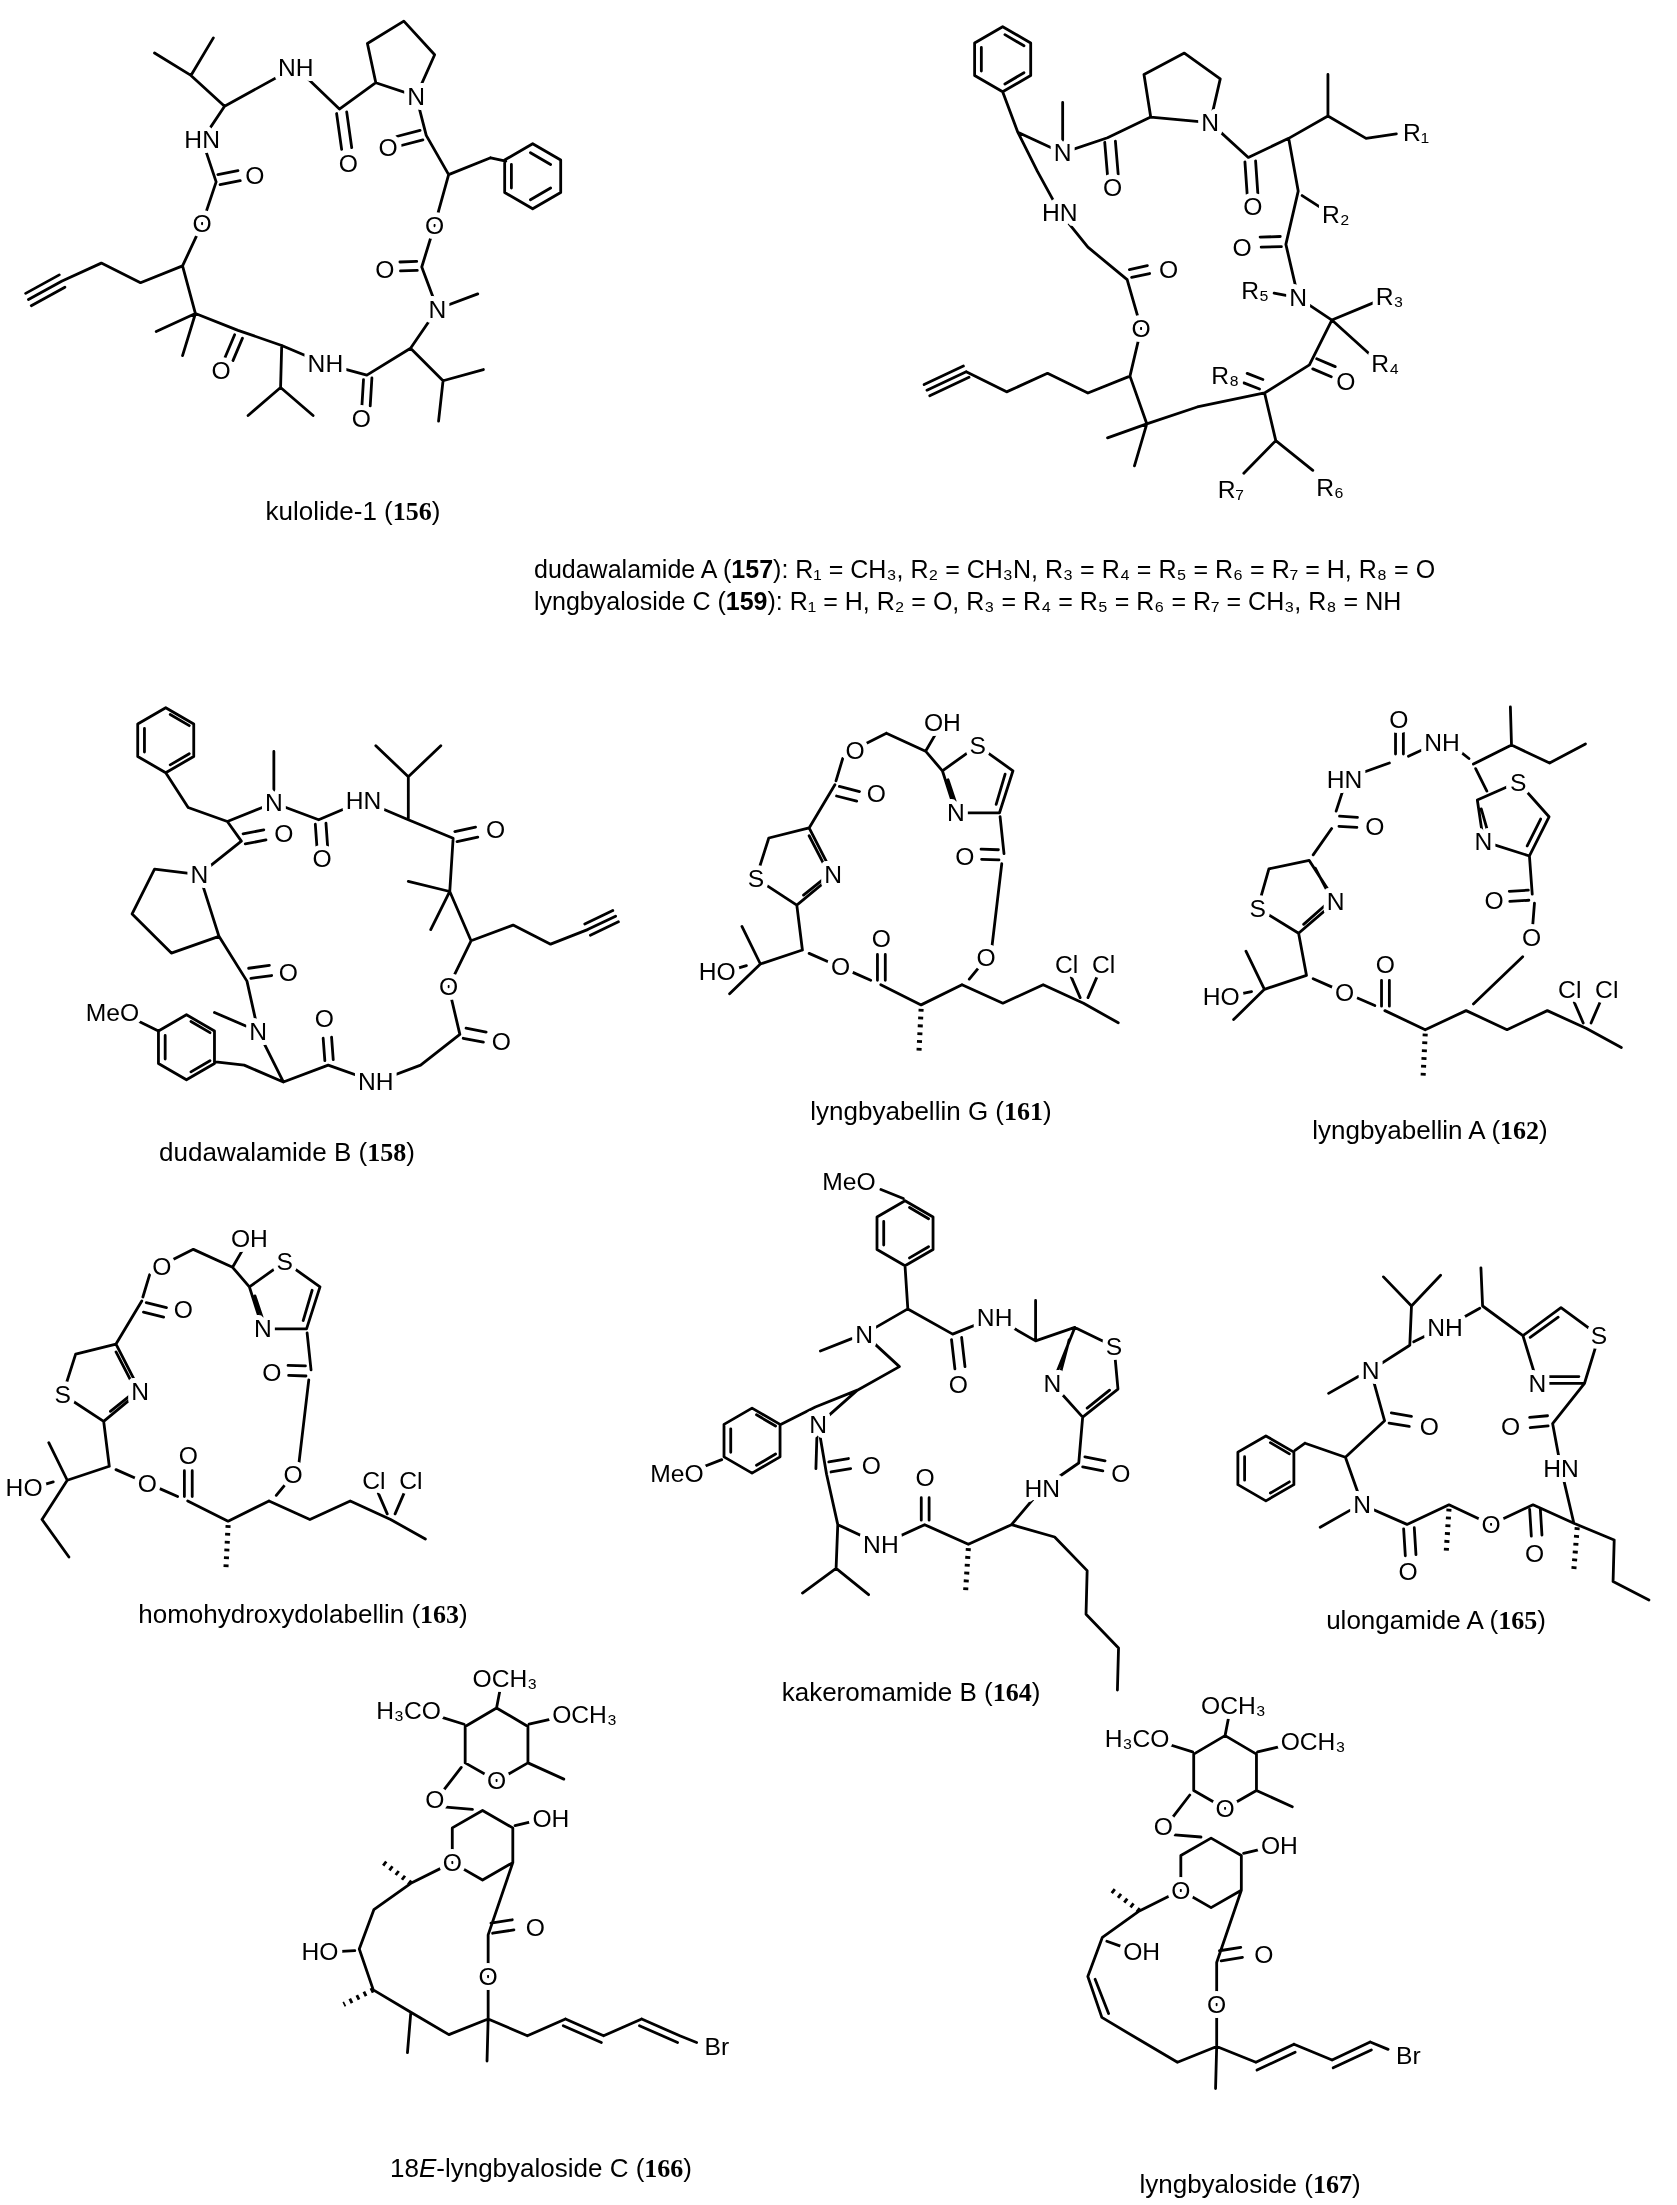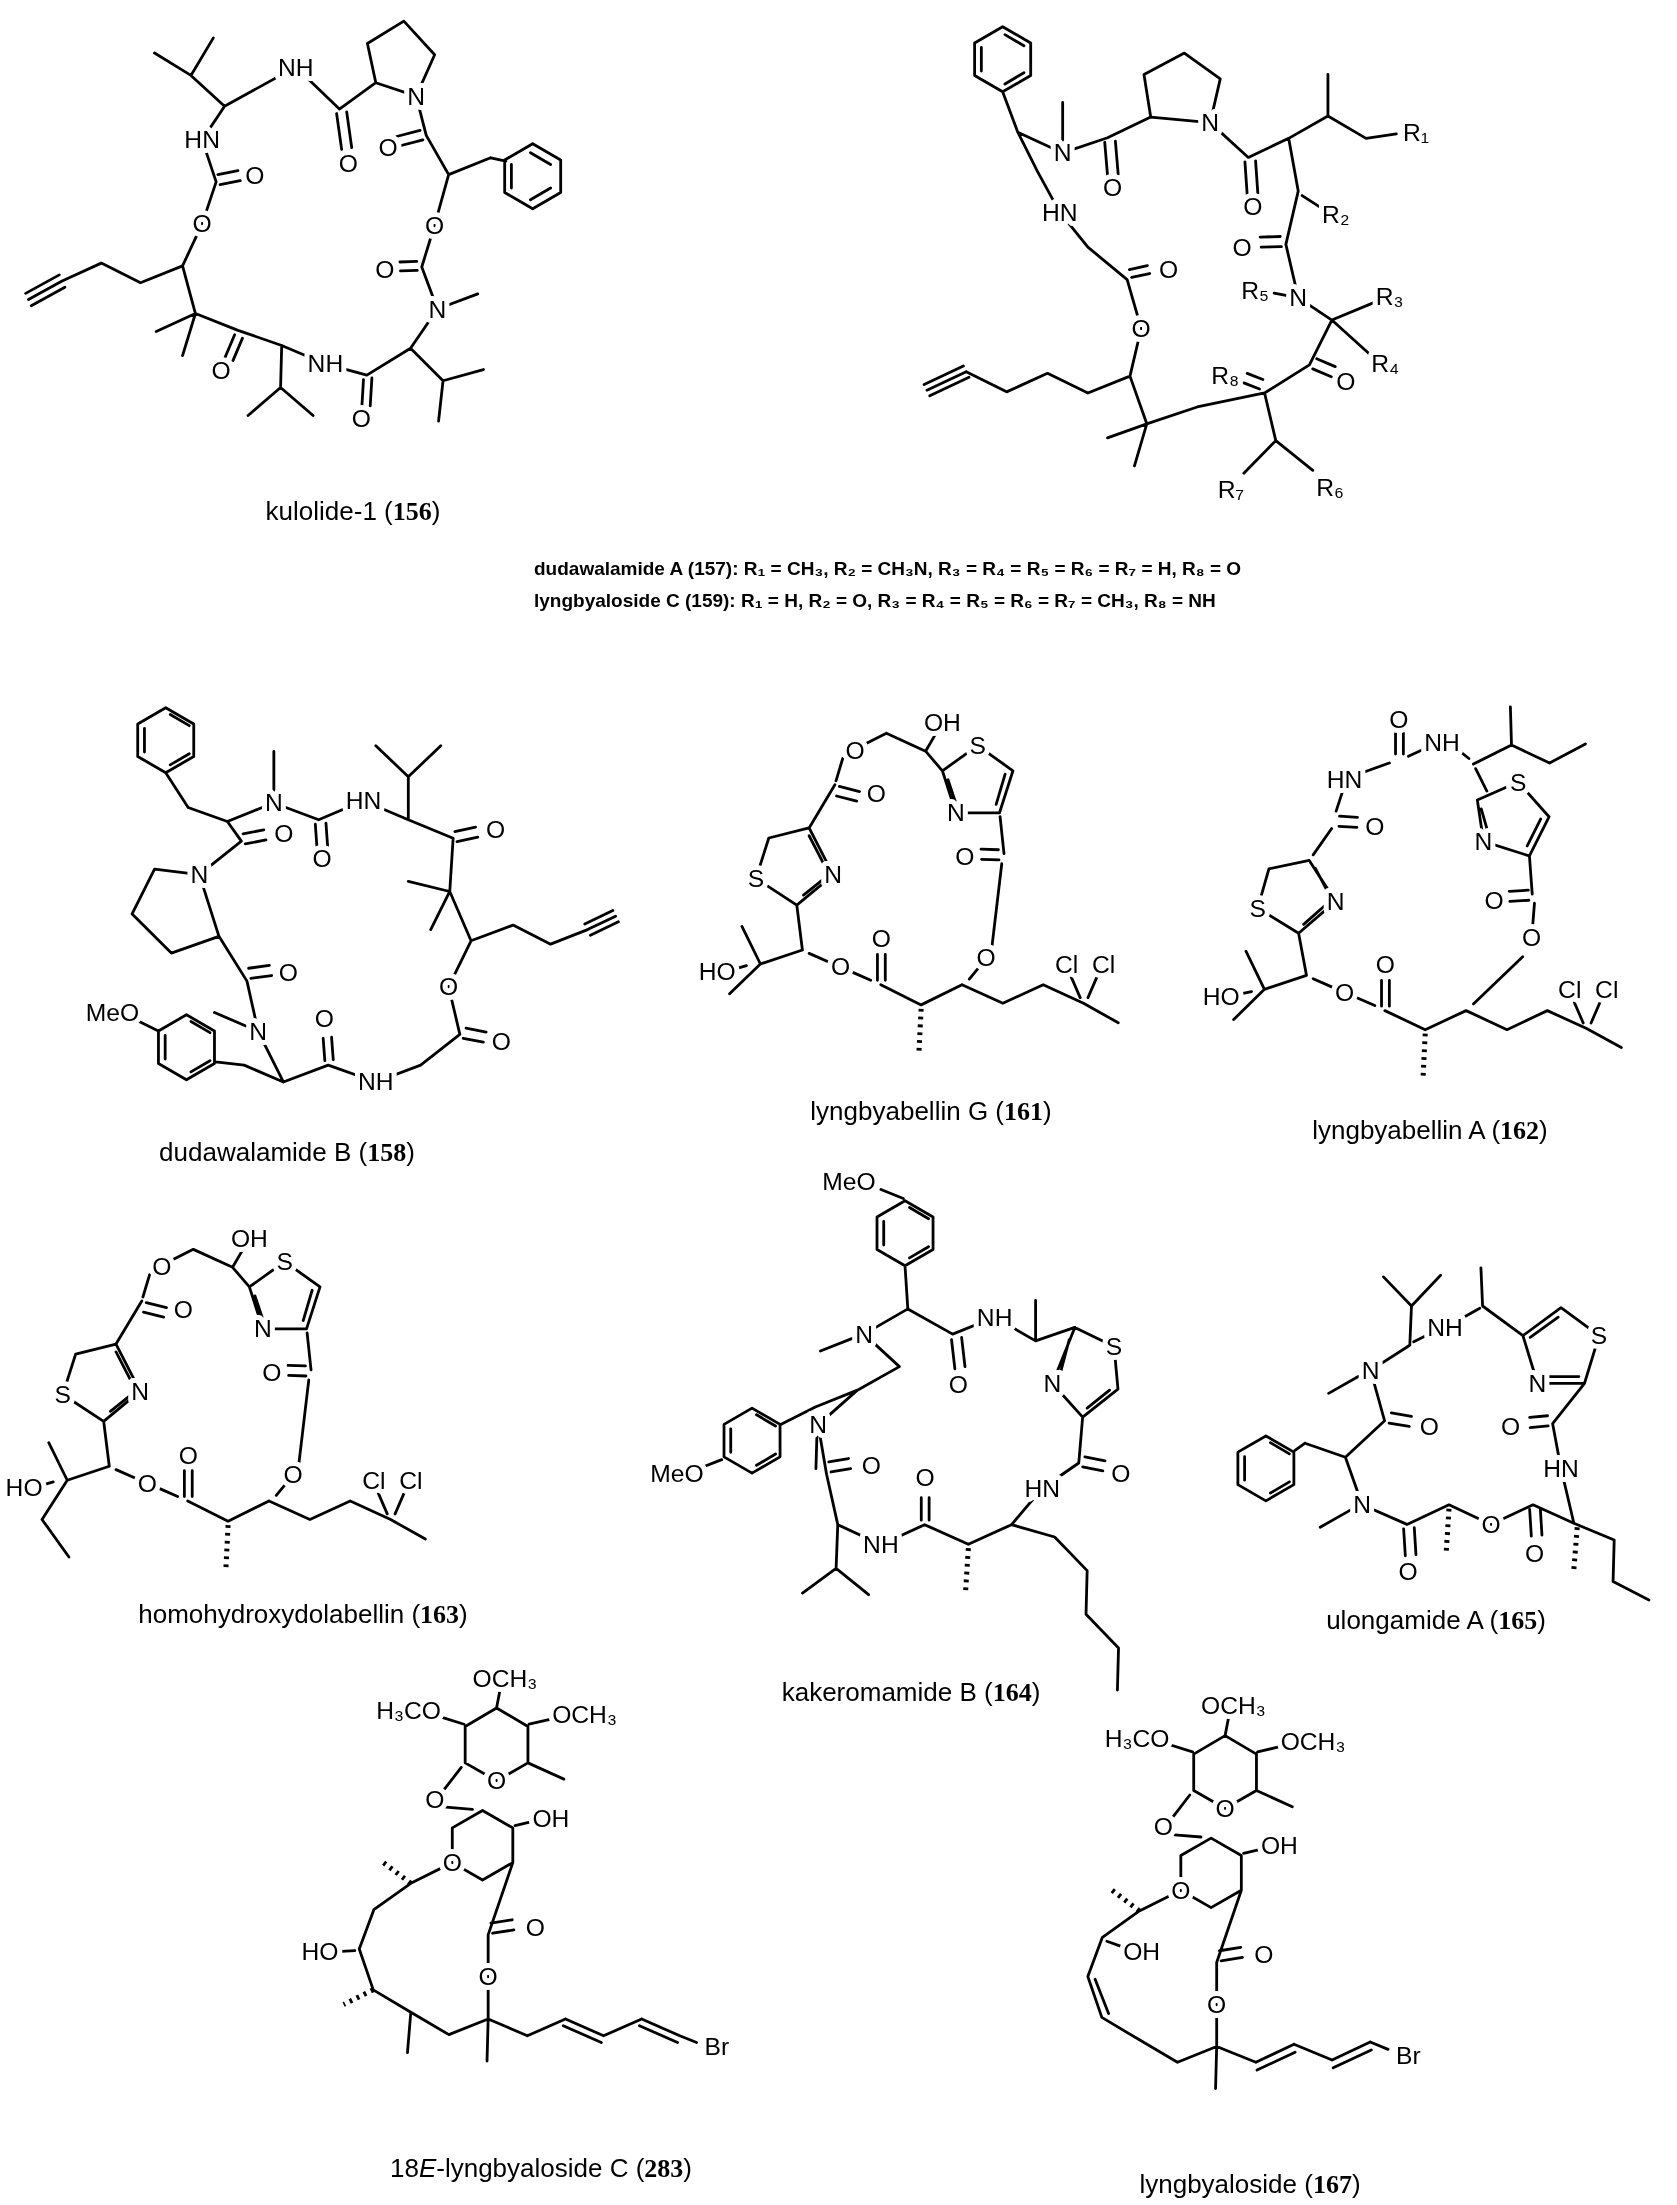--- a/index.html
+++ b/index.html
@@ -7,21 +7,21 @@
        font-family:"Liberation Sans",sans-serif;color:#000;}
   svg.mol{position:absolute;overflow:visible;}
   .bond{stroke:#000;stroke-width:5px;fill:none;stroke-linecap:round;stroke-linejoin:round;}
   .dash{stroke:#000;stroke-width:9px;fill:none;stroke-dasharray:5 9;stroke-linecap:butt;}
   text.at{font-family:"Liberation Sans",sans-serif;font-size:44px;fill:#000;
           text-anchor:middle;dominant-baseline:central;
           stroke:#fff;stroke-width:18px;paint-order:stroke;stroke-linejoin:round;}
   .cap{position:absolute;transform:translateX(-50%);font-size:26px;white-space:nowrap;}
   .cap b{font-weight:bold;font-family:Liberation Serif, serif;}
   .cap i{font-style:italic;}
-  .rblock{position:absolute;left:534px;top:553px;font-size:19px;line-height:32px;white-space:nowrap;font-weight:bold;}
+  .rblock{position:absolute;left:534px;top:553px;font-size:25px;line-height:32px;white-space:nowrap;}
 </style>
 </head>
 <body>
 
 <svg class="mol" style="left:17px;top:11.2px" width="628" height="493" viewBox="0 0 1120 880">
   <path class="bond" d="M370,170 L497,100 L575,175 L640,128 L712,152 L730,222 L770,292 L745,382 L722,457 L750,532 L702,602 L624,650 L550,630 L472,597 L394,570 L318,540 L295,455 L330,380 L355,305 L330,230 Z M245,75 L310,115 M350,48 L310,115 M310,115 L370,170 M640,128 L625,58 L690,18 L745,78 L712,152 M750,532 L822,505 M702,602 L760,660 M760,660 L832,640 M760,660 L752,732 M472,597 L470,672 M470,672 L412,722 M470,672 L528,722 M318,540 L248,572 M318,540 L295,615 M295,455 L220,485 L150,450 L80,482 M770,292 L845,262 M845,262 L872,268 M920,237 L970,266 L970,324 L920,353 L870,324 L870,266 Z M916,253 L952,274 M952,316 L916,337 M882,316 L882,274 M80,482 L20,515 M85,493 L25,526 M75,471 L15,504 M570,183 L579,247 M588,180 L597,244 M724,230 L682,241 M719,213 L677,224 M714,463 L684,464 M713,447 L683,448 M618,658 L615,708 M633,655 L630,705 M388,578 L371,618 M402,584 L385,624 M362,310 L398,303 M358,292 L394,285"></path>
   <text class="at" x="497" y="100">NH</text>
   <text class="at" x="591" y="272">O</text>
   <text class="at" x="712" y="152">N</text>
   <text class="at" x="662" y="243">O</text>
@@ -189,21 +189,21 @@
   <text class="at" x="572" y="96">OCH₃</text>
   <text class="at" x="415" y="215">O</text>
   <text class="at" x="305" y="248">O</text>
   <text class="at" x="336" y="361">O</text>
   <text class="at" x="512" y="282">OH</text>
   <text class="at" x="100" y="520">HO</text>
   <text class="at" x="400" y="565">O</text>
   <text class="at" x="484" y="476">O</text>
   <text class="at" x="808" y="690">Br</text>
 </svg>
-<div class="cap" style="left:541px;top:2153px"><span>18</span><i>E</i><span>-lyngbyaloside C (</span><b>283</b><span>)</span></div>
+<div class="cap" style="left:541px;top:2153px"><span>18</span><i>E</i><span>-lyngbyaloside C (</span><b>166</b><span>)</span></div>
 
 <svg class="mol" style="left:953px;top:1688px" width="617" height="493" viewBox="0 0 1100 880">
   <path class="bond" d="M485,85 L541,118 L541,183 L485,215 L429,183 L429,118 Z M485,85 L491,54 M427,114 L382,100 M543,114 L590,103 M541,183 L605,212 M422,191 L392,230 M395,262 L442,266 M460,268 L514,299 L514,361 L460,392 L406,361 L406,299 Z M406,361 L332,398 L266,445 L240,515 L265,588 L332,628 L400,668 L470,640 L470,490 L514,361 M253,520 L277,581 M274,452 L302,462 M518,295 L548,288 M470,640 L468,715 M470,640 L540,668 M540,668 L608,636 M608,636 L676,664 M676,664 L744,632 M744,632 L776,645 M542,682 L610,650 M678,678 L746,646 M478,487 L516,481 M475,469 L513,463"></path>
   <path class="dash" d="M332,398 L282,360"></path>
   <text class="at" x="500" y="32">OCH₃</text>
   <text class="at" x="328" y="90">H₃CO</text>
   <text class="at" x="642" y="96">OCH₃</text>
   <text class="at" x="485" y="215">O</text>
   <text class="at" x="375" y="248">O</text>
   <text class="at" x="406" y="361">O</text>

